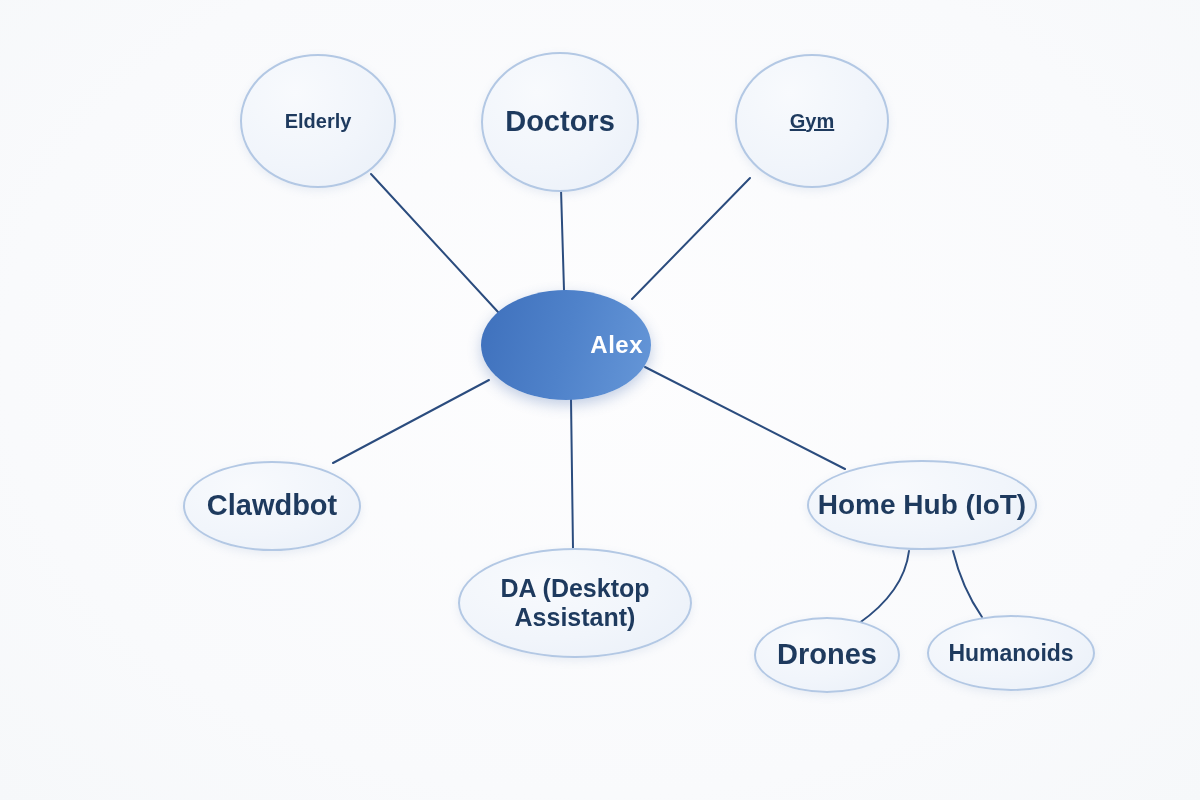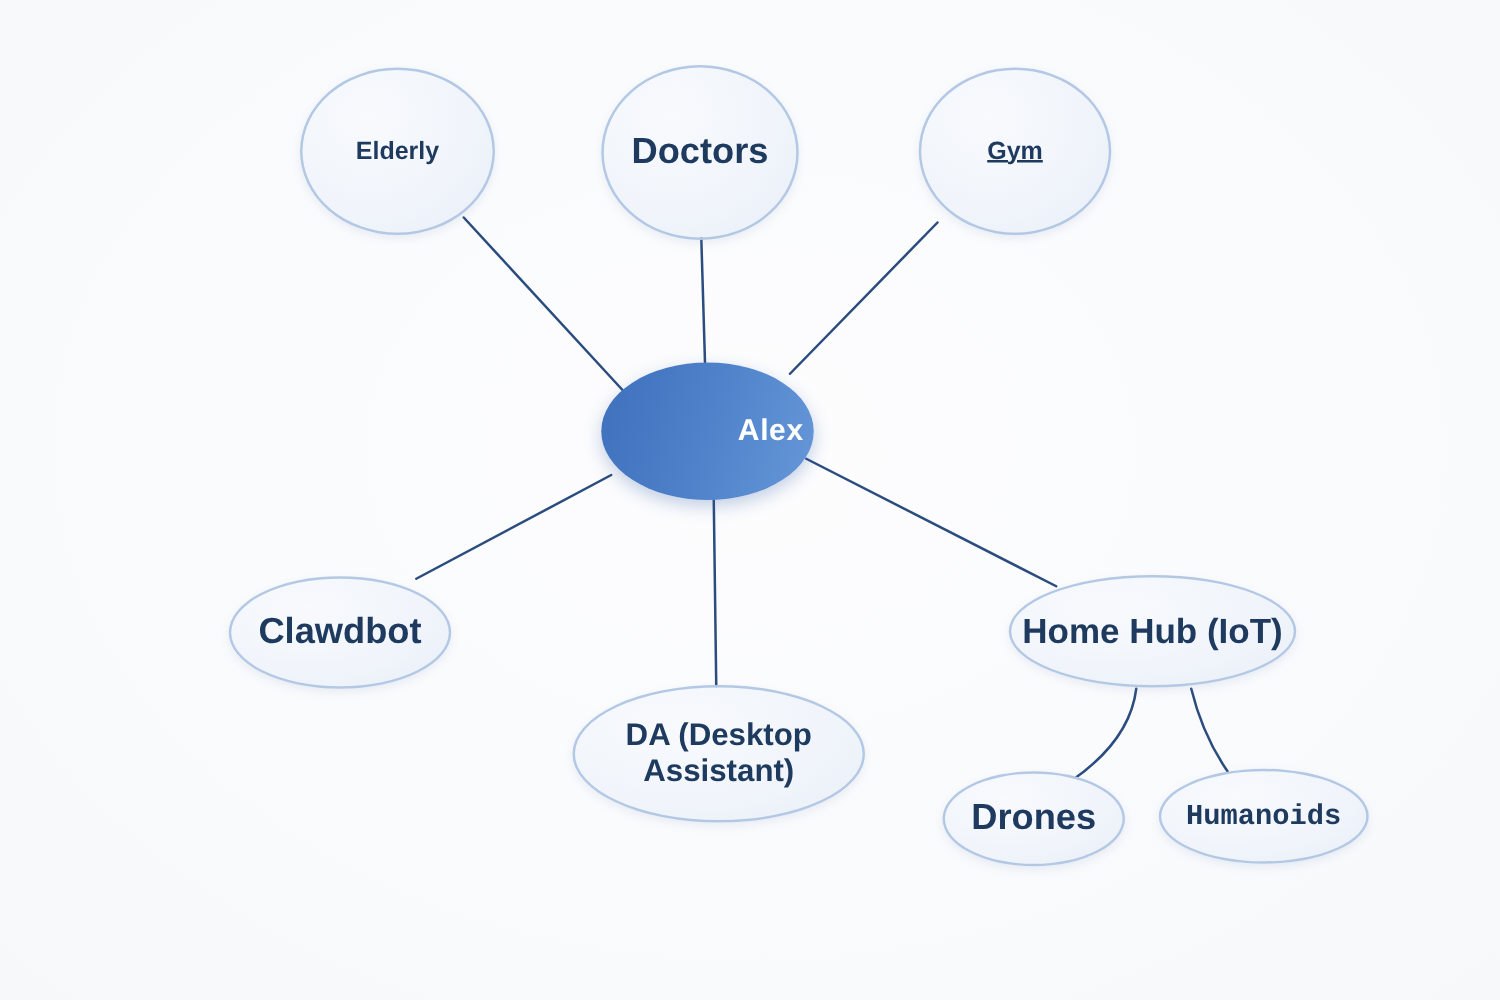--- a/index.html
+++ b/index.html
@@ -61,21 +61,21 @@
   
   #node-elderly   { left: 240px; top: 54px;  width: 156px; height: 134px; font-size: 20px; }
   #node-doctors   { left: 481px; top: 52px;  width: 158px; height: 140px; font-size: 29px; }
   #node-gym       { left: 735px; top: 54px;  width: 154px; height: 134px; font-size: 20px; text-decoration: underline; }
   #node-alex      { left: 481px; top: 290px; width: 170px; height: 110px; font-size: 24px; justify-content: flex-end; }
   #node-clawdbot  { left: 183px; top: 461px; width: 178px; height: 90px;  font-size: 29px; }
   #node-da        { left: 458px; top: 548px; width: 234px; height: 110px; font-size: 25px; }
   #node-da .label { max-width: 200px; }
   #node-homehub   { left: 807px; top: 460px; width: 230px; height: 90px;  font-size: 28px; }
   #node-drones    { left: 754px; top: 617px; width: 146px; height: 76px;  font-size: 29px; }
-  #node-humanoids { left: 927px; top: 615px; width: 168px; height: 76px;  font-size: 23px; font-family: Liberation Mono, monospace; }
+  #node-humanoids { left: 927px; top: 615px; width: 168px; height: 76px;  font-size: 23px; }
 </style>
 </head>
 <body>
 
 <div class="canvas">
 
   <svg class="edges" viewBox="0 0 1200 800" xmlns="http://www.w3.org/2000/svg">
     <path d="M 371 174 L 498 312"></path>
     <path d="M 561 189 L 564 290"></path>
     <path d="M 750 178 L 632 299"></path>

